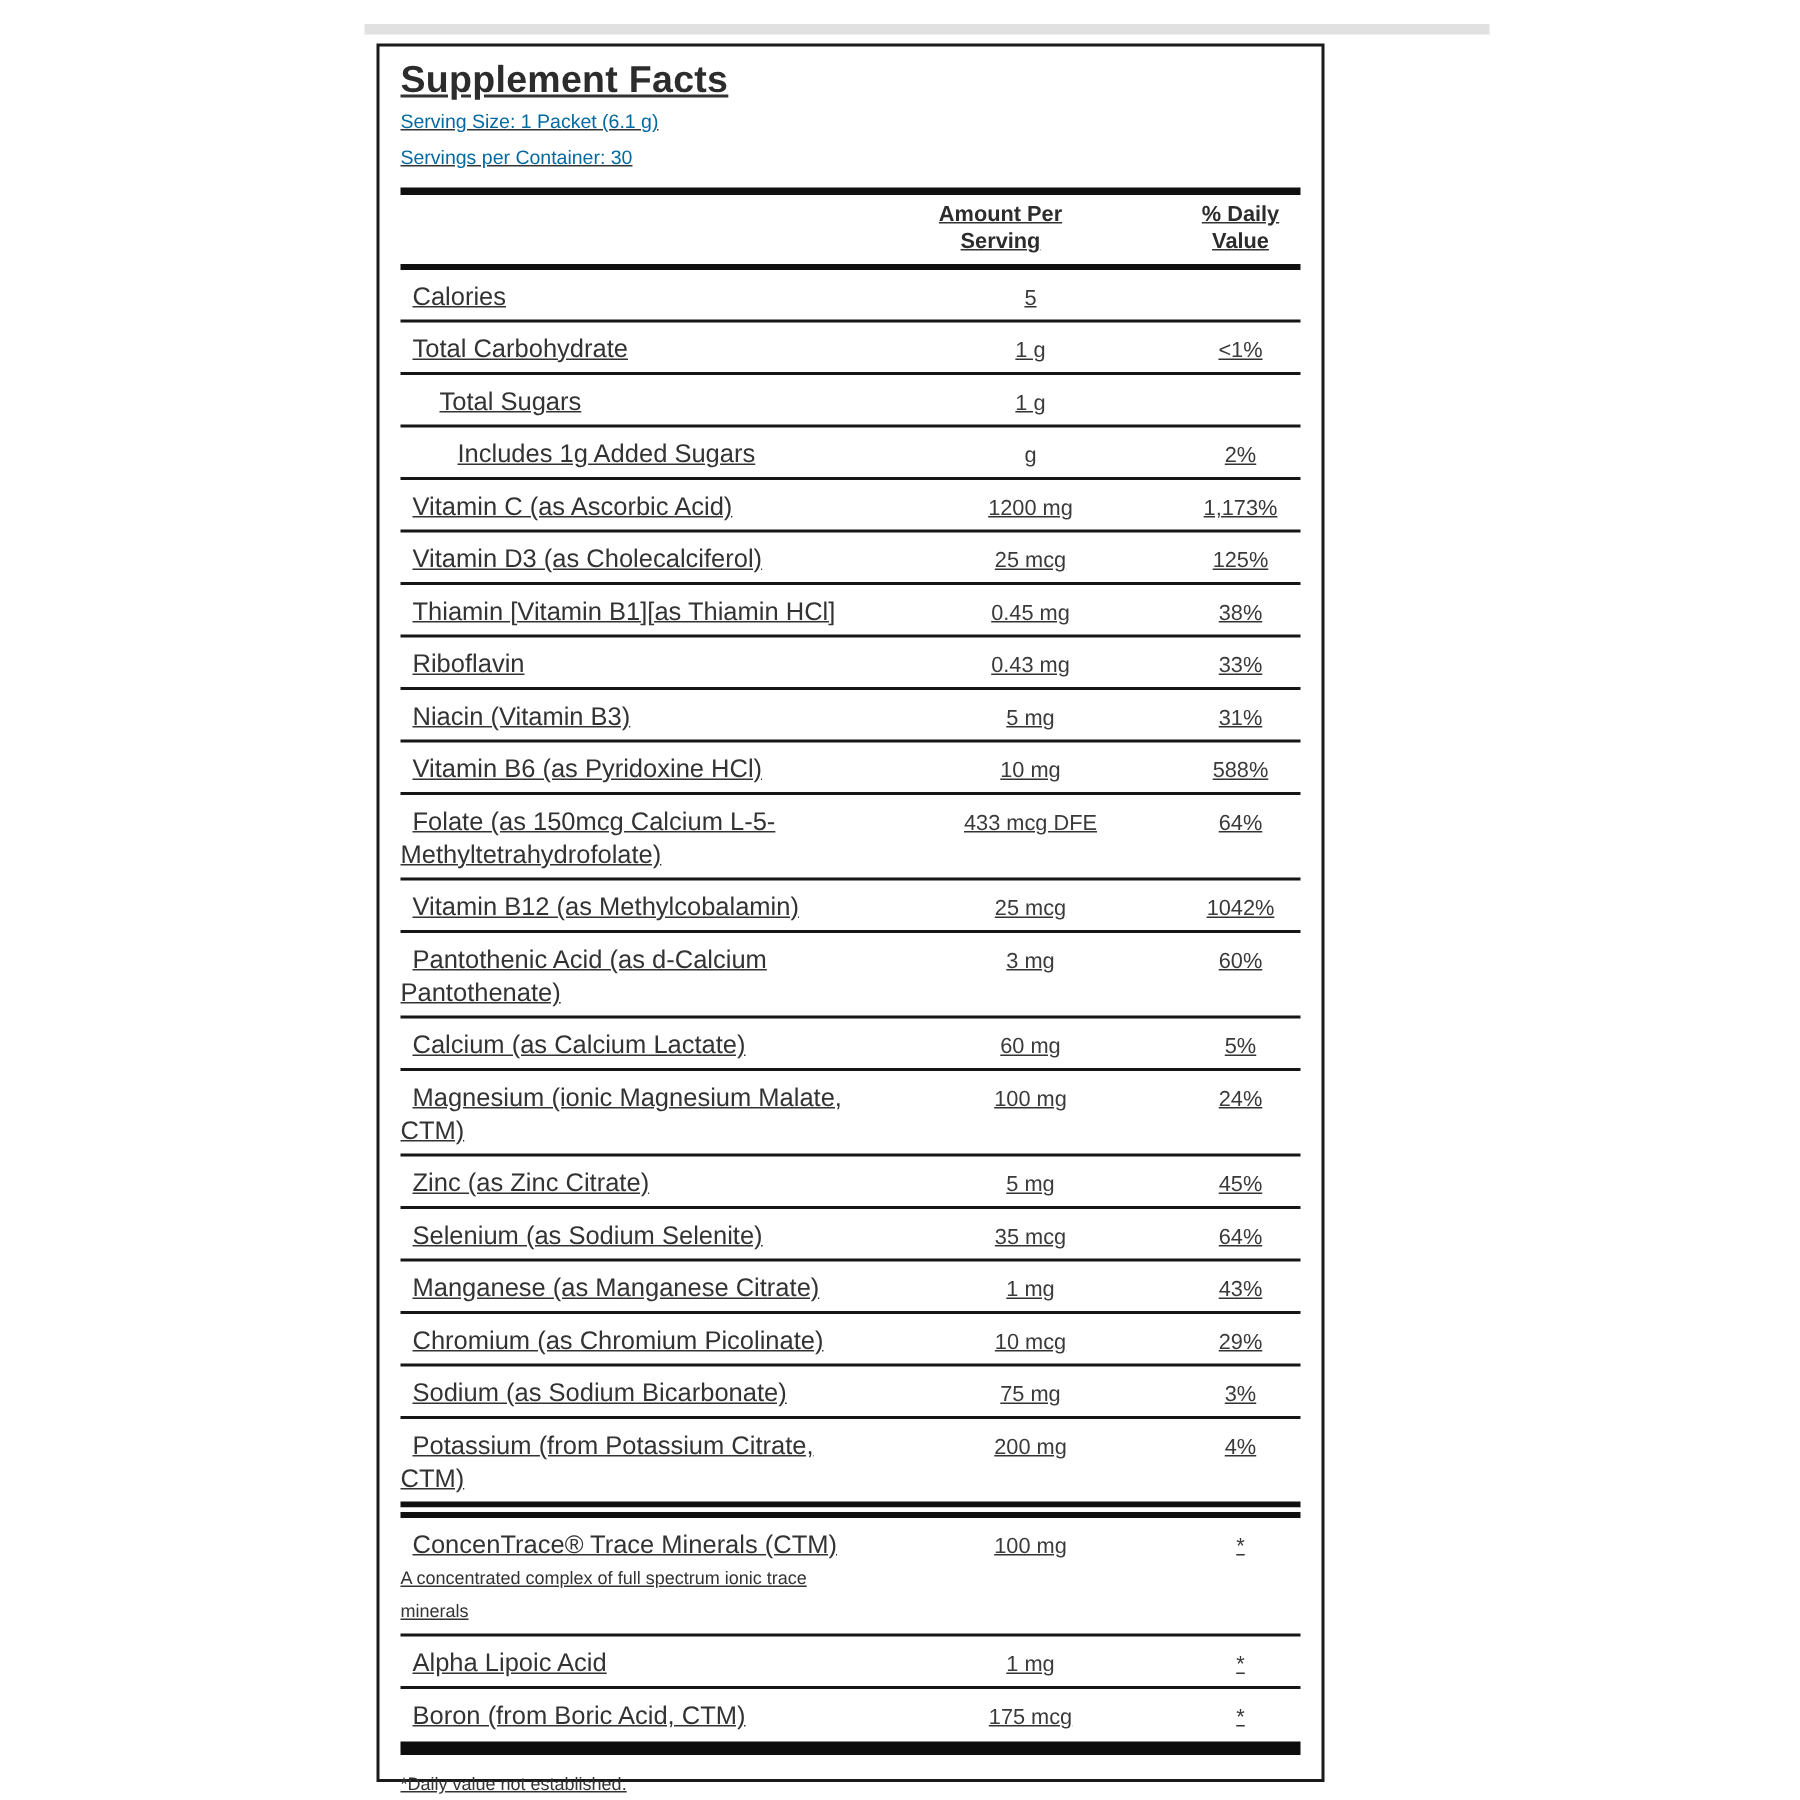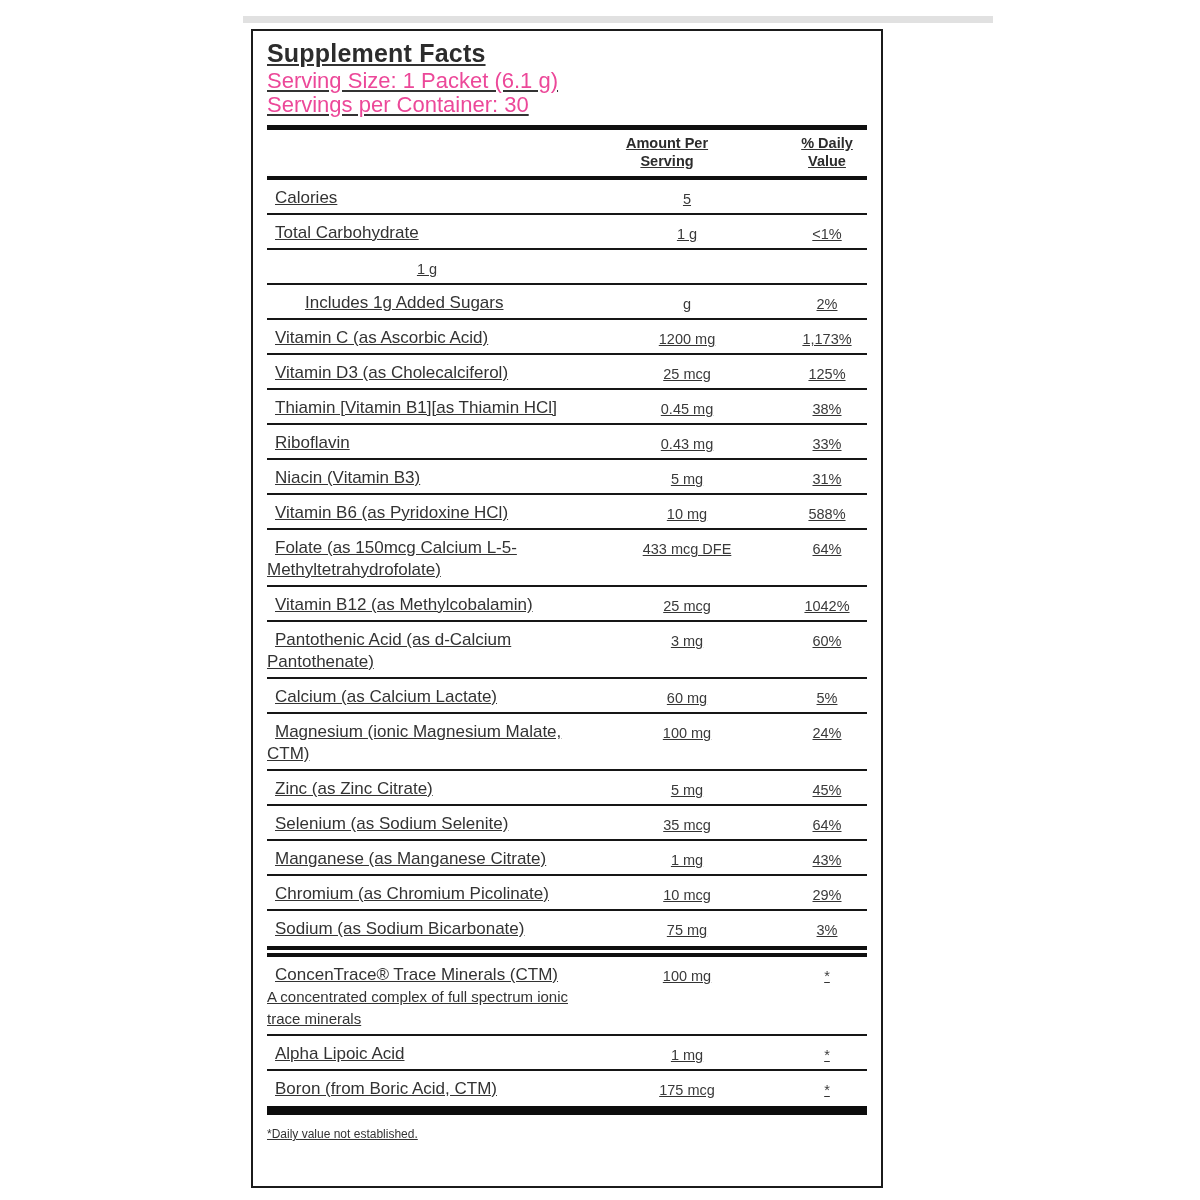--- a/index.html
+++ b/index.html
@@ -39,23 +39,23 @@
   }
 
   .sf-title {
     font-size: 25px;
     font-weight: 700;
     line-height: 32px;
     color: #2c2c2c;
     letter-spacing: 0.2px;
   }
   .sf-serving, .sf-servings {
-    font-size: 22px;
+    font-size: 13px;
     line-height: 24px;
-    color: #ec4899;
+    color: #0369a1;
   }
 
   .bar-thick {
     height: 5px;
     background: #101010;
     margin-top: 8px;
   }
   .bar-med {
     height: 4px;
     background: #101010;
@@ -114,21 +114,21 @@
   .row .amount, .row .dv {
     font-size: 14.5px;
     line-height: 20px;
     padding-top: 9px;
     text-align: center;
     color: #3a3a3a;
   }
   .row .desc {
     display: block;
     text-indent: 0;
-    font-size: 15px;
+    font-size: 12px;
     line-height: 22px;
     color: #333333;
   }
 
   .footnote {
     font-size: 12px;
     line-height: 24px;
     padding-top: 7px;
     color: #333333;
   }
@@ -164,20 +164,21 @@
     <div class="dv"></div>
   </div>
 
   <div class="row">
     <div class="name">Total Carbohydrate</div>
     <div class="amount">1 g</div>
     <div class="dv">&lt;1%</div>
   </div>
 
   <div class="row indent-1">
+    <div class="name">Total Sugars</div>
     <div class="amount">1 g</div>
     <div class="dv"></div>
   </div>
 
   <div class="row indent-2">
     <div class="name">Includes 1g Added Sugars</div>
     <div class="amount">g</div>
     <div class="dv">2%</div>
   </div>
 
@@ -270,20 +271,25 @@
     <div class="amount">10 mcg</div>
     <div class="dv">29%</div>
   </div>
 
   <div class="row">
     <div class="name">Sodium (as Sodium Bicarbonate)</div>
     <div class="amount">75 mg</div>
     <div class="dv">3%</div>
   </div>
 
+  <div class="row">
+    <div class="name">Potassium (from Potassium Citrate, CTM)</div>
+    <div class="amount">200 mg</div>
+    <div class="dv">4%</div>
+  </div>
 </div>
 
   <div class="bar-double">
     <div class="b"></div>
     <div class="gap"></div>
     <div class="b"></div>
   </div>
 
   <div id="rows-secondary">
   <div class="row">

